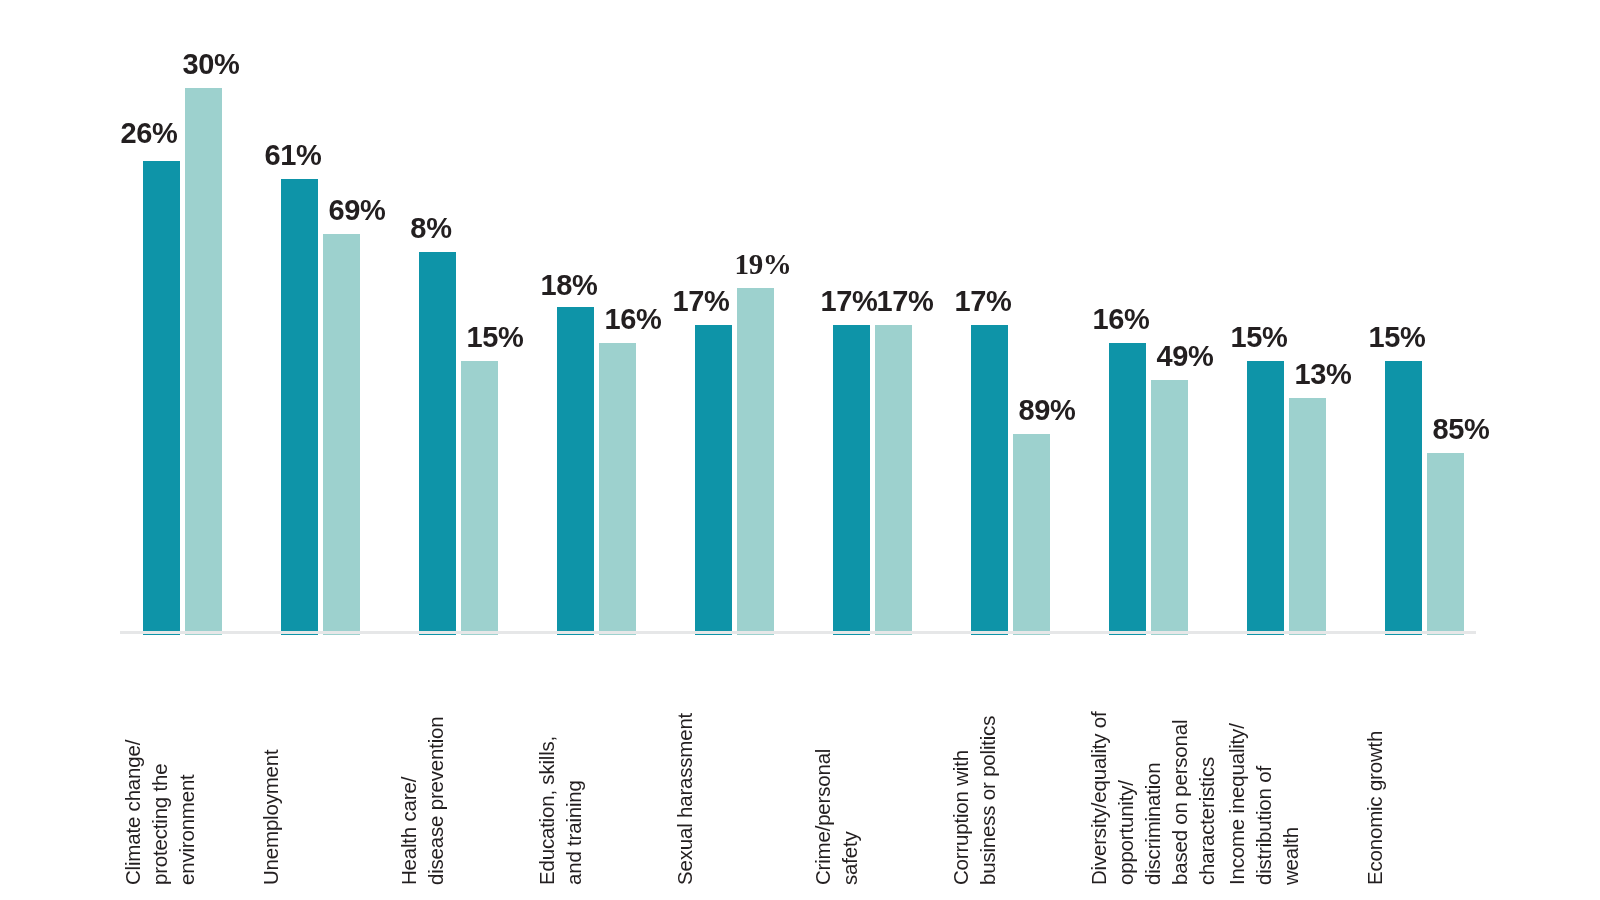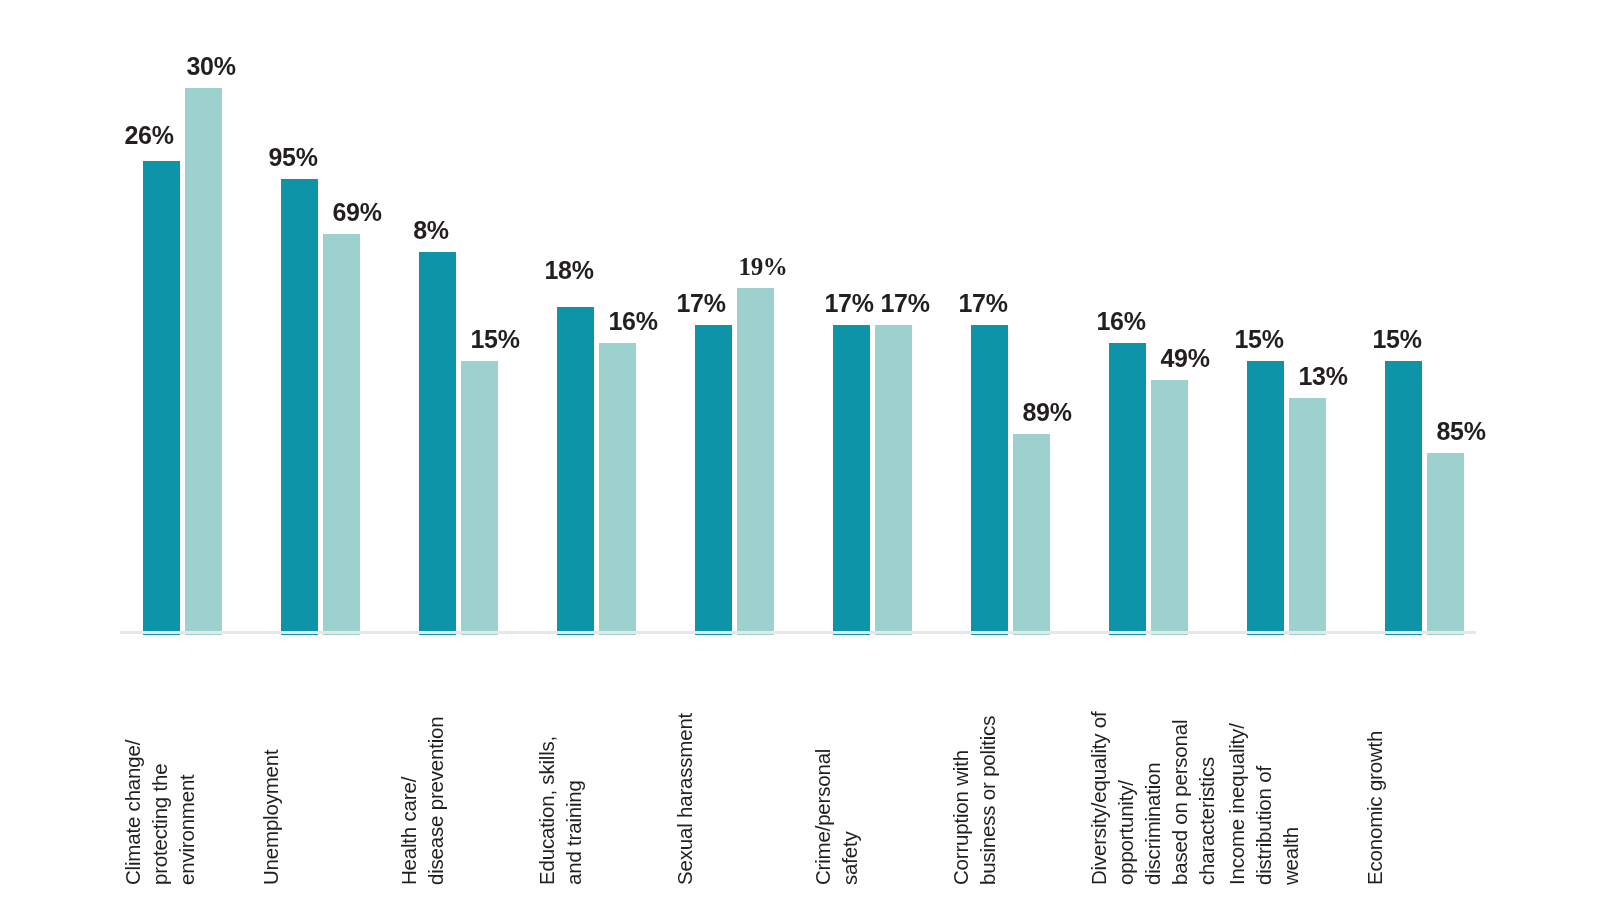--- a/index.html
+++ b/index.html
@@ -62,21 +62,21 @@
     width: 37px;
   }
   .bar.primary   { background: #0e94a8; }
   .bar.secondary { background: #9dd1ce; }
 
   .bar-label {
     position: absolute;
     left: 50%;
     transform: translateX(-50%);
     white-space: nowrap;
-    font-size: 25px;
+    font-size: 29px;
     font-weight: bold;
     color: #231f20;
     letter-spacing: -0.3px;
     line-height: 1;
   }
 
   
   .tick-labels {
     position: absolute;
     left: 120px;
@@ -127,41 +127,41 @@
           <div class="bar-label" style="bottom: 487px; left: 6px; transform: translateX(-50%);">26%</div>
         </div>
         <div class="bar-wrap secondary" style="height: 615px;">
           <div class="bar secondary" style="height: 547.5px; background: rgb(157, 209, 206);"></div>
           <div class="bar-label" style="bottom: 556.5px; left: 26px; transform: translateX(-50%);">30%</div>
         </div>
       </div>
       <div class="group" style="left: 161px;">
         <div class="bar-wrap primary" style="height: 615px;">
           <div class="bar primary" style="height: 456.25px; background: rgb(14, 148, 168);"></div>
-          <div class="bar-label" style="bottom: 465.25px; left: 12px; transform: translateX(-50%);">95%</div>
+          <div class="bar-label" style="bottom: 465.25px; left: 12px; transform: translateX(-50%);">61%</div>
         </div>
         <div class="bar-wrap secondary" style="height: 615px;">
           <div class="bar secondary" style="height: 401.5px; background: rgb(157, 209, 206);"></div>
           <div class="bar-label" style="bottom: 410.5px; left: 34px; transform: translateX(-50%);">69%</div>
         </div>
       </div>
       <div class="group" style="left: 299px;">
         <div class="bar-wrap primary" style="height: 615px;">
           <div class="bar primary" style="height: 383.25px; background: rgb(14, 148, 168);"></div>
           <div class="bar-label" style="bottom: 392.25px; left: 12px; transform: translateX(-50%);">8%</div>
         </div>
         <div class="bar-wrap secondary" style="height: 615px;">
           <div class="bar secondary" style="height: 273.75px; background: rgb(157, 209, 206);"></div>
           <div class="bar-label" style="bottom: 282.75px; left: 34px; transform: translateX(-50%);">15%</div>
         </div>
       </div>
       <div class="group" style="left: 437px;">
         <div class="bar-wrap primary" style="height: 615px;">
           <div class="bar primary" style="height: 328.5px; background: rgb(14, 148, 168);"></div>
-          <div class="bar-label" style="bottom: 352px; left: 12px; transform: translateX(-50%); margin-top: 46px;">18%</div>
+          <div class="bar-label" style="bottom: 335px; left: 12px; transform: translateX(-50%); margin-top: 46px;">18%</div>
         </div>
         <div class="bar-wrap secondary" style="height: 615px;">
           <div class="bar secondary" style="height: 292px; background: rgb(157, 209, 206);"></div>
           <div class="bar-label" style="bottom: 301px; left: 34px; transform: translateX(-50%);">16%</div>
         </div>
       </div>
       <div class="group" style="left: 575px;">
         <div class="bar-wrap primary" style="height: 615px;">
           <div class="bar primary" style="height: 310.25px; background: rgb(14, 148, 168);"></div>
           <div class="bar-label" style="bottom: 319.25px; left: 6px; transform: translateX(-50%);">17%</div>

